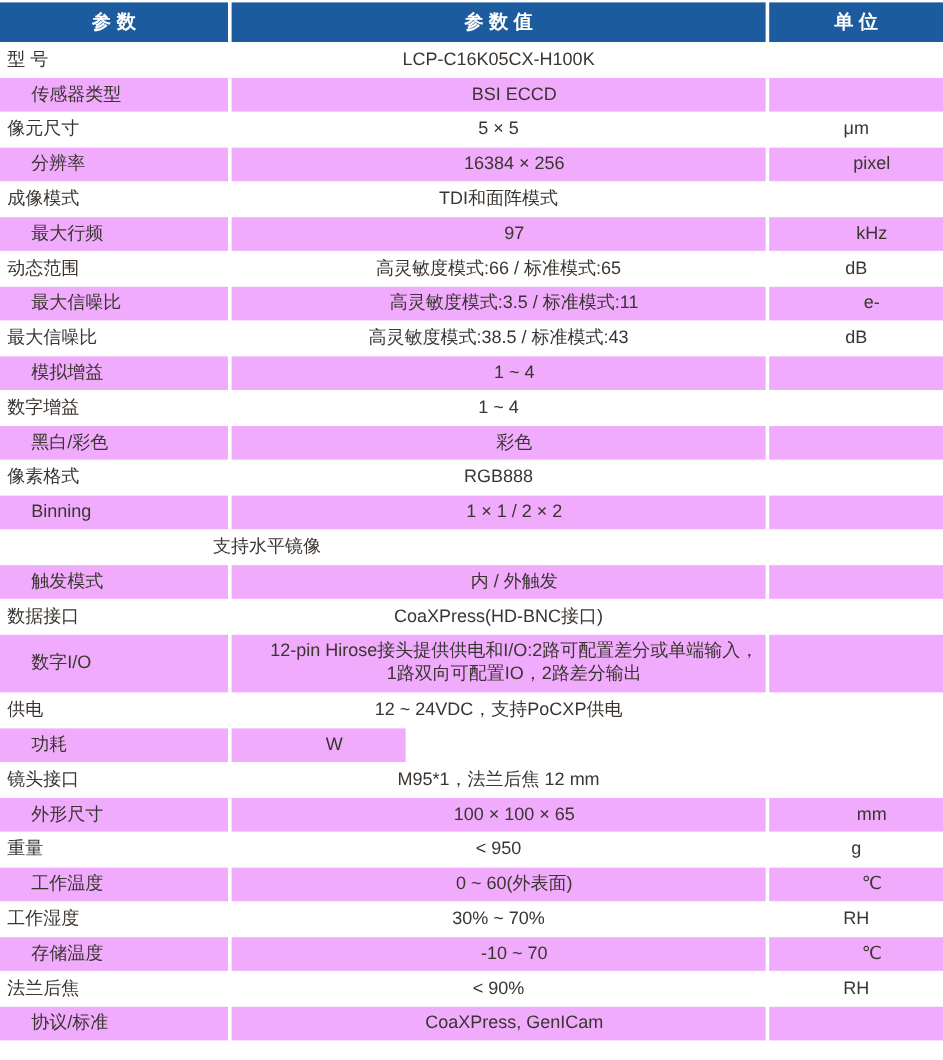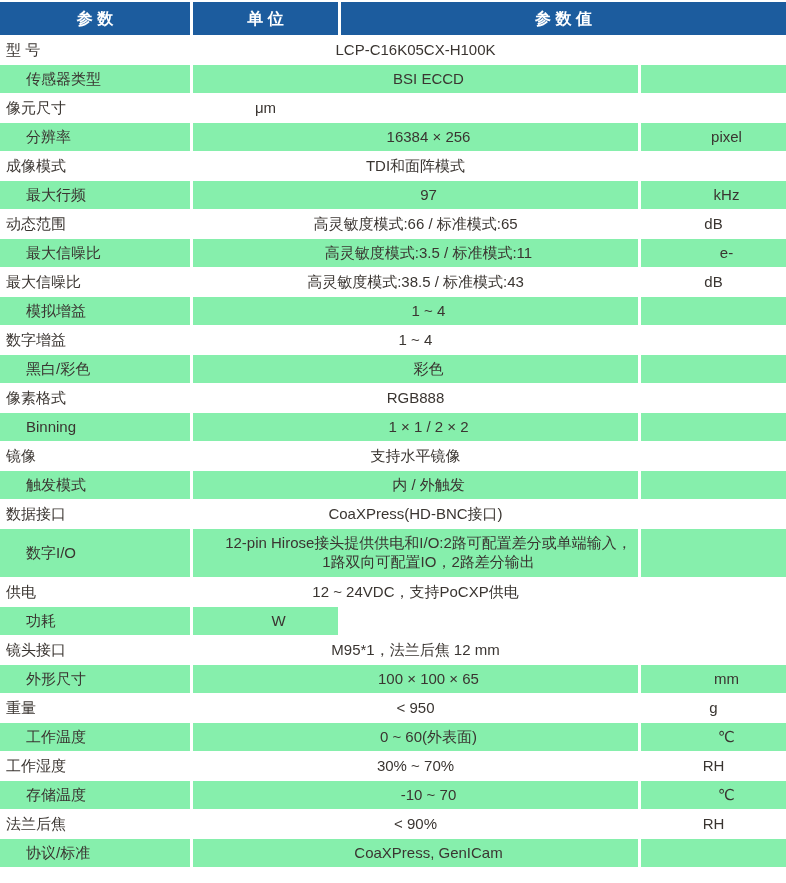--- a/index.html
+++ b/index.html
@@ -53,50 +53,51 @@
   .header-row .cell {
     min-height: 33px;
     font-size: 16px;
     font-weight: bold;
     color: #ffffff;
     justify-content: center;
     padding-left: 0;
     text-align: center;
   }
   .row.stripe .cell {
-    background: #86efac;
+    background: #f0abfc;
     padding-left: 26px;
   }
   .row.tall .cell {
     min-height: 48px;
   }
 </style>
 </head>
 <body>
 
 <div class="page">
   <div class="spec-table">
     <div class="row header-row">
       <div class="cell c-param" style="background: rgb(28, 92, 158);">参 数</div>
+      <div class="cell c-value" style="background: rgb(28, 92, 158);">参 数 值</div>
       <div class="cell c-unit" style="background: rgb(28, 92, 158);">单 位</div>
-      <div class="cell c-value" style="background: rgb(28, 92, 158);">参 数 值</div>
     </div>
     <div id="table-body">
         <div class="row">
           <div class="cell c-param">型 号</div>
           <div class="cell c-value">LCP-C16K05CX-H100K</div>
           <div class="cell c-unit"></div>
         </div>
         <div class="row stripe">
           <div class="cell c-param">传感器类型</div>
           <div class="cell c-value">BSI ECCD</div>
           <div class="cell c-unit"></div>
         </div>
         <div class="row">
           <div class="cell c-param">像元尺寸</div>
+          <div class="cell c-value">5 × 5</div>
           <div class="cell c-unit">μm</div>
         </div>
         <div class="row stripe">
           <div class="cell c-param">分辨率</div>
           <div class="cell c-value">16384 × 256</div>
           <div class="cell c-unit">pixel</div>
         </div>
         <div class="row">
           <div class="cell c-param">成像模式</div>
           <div class="cell c-value">TDI和面阵模式</div>
@@ -141,21 +142,20 @@
           <div class="cell c-param">像素格式</div>
           <div class="cell c-value">RGB888</div>
           <div class="cell c-unit"></div>
         </div>
         <div class="row stripe">
           <div class="cell c-param">Binning</div>
           <div class="cell c-value">1 × 1 / 2 × 2</div>
           <div class="cell c-unit"></div>
         </div>
         <div class="row">
-          <div class="cell c-param">镜像</div>
           <div class="cell c-value">支持水平镜像</div>
           <div class="cell c-unit"></div>
         </div>
         <div class="row stripe">
           <div class="cell c-param">触发模式</div>
           <div class="cell c-value">内 / 外触发</div>
           <div class="cell c-unit"></div>
         </div>
         <div class="row">
           <div class="cell c-param">数据接口</div>

